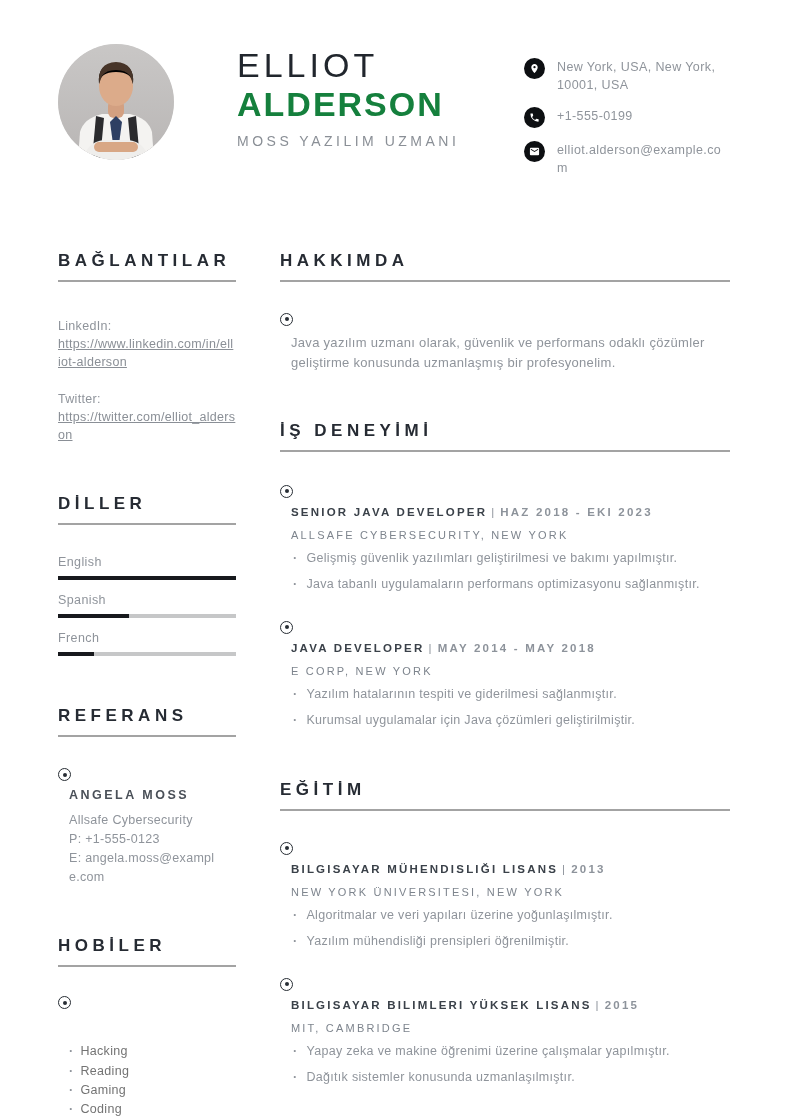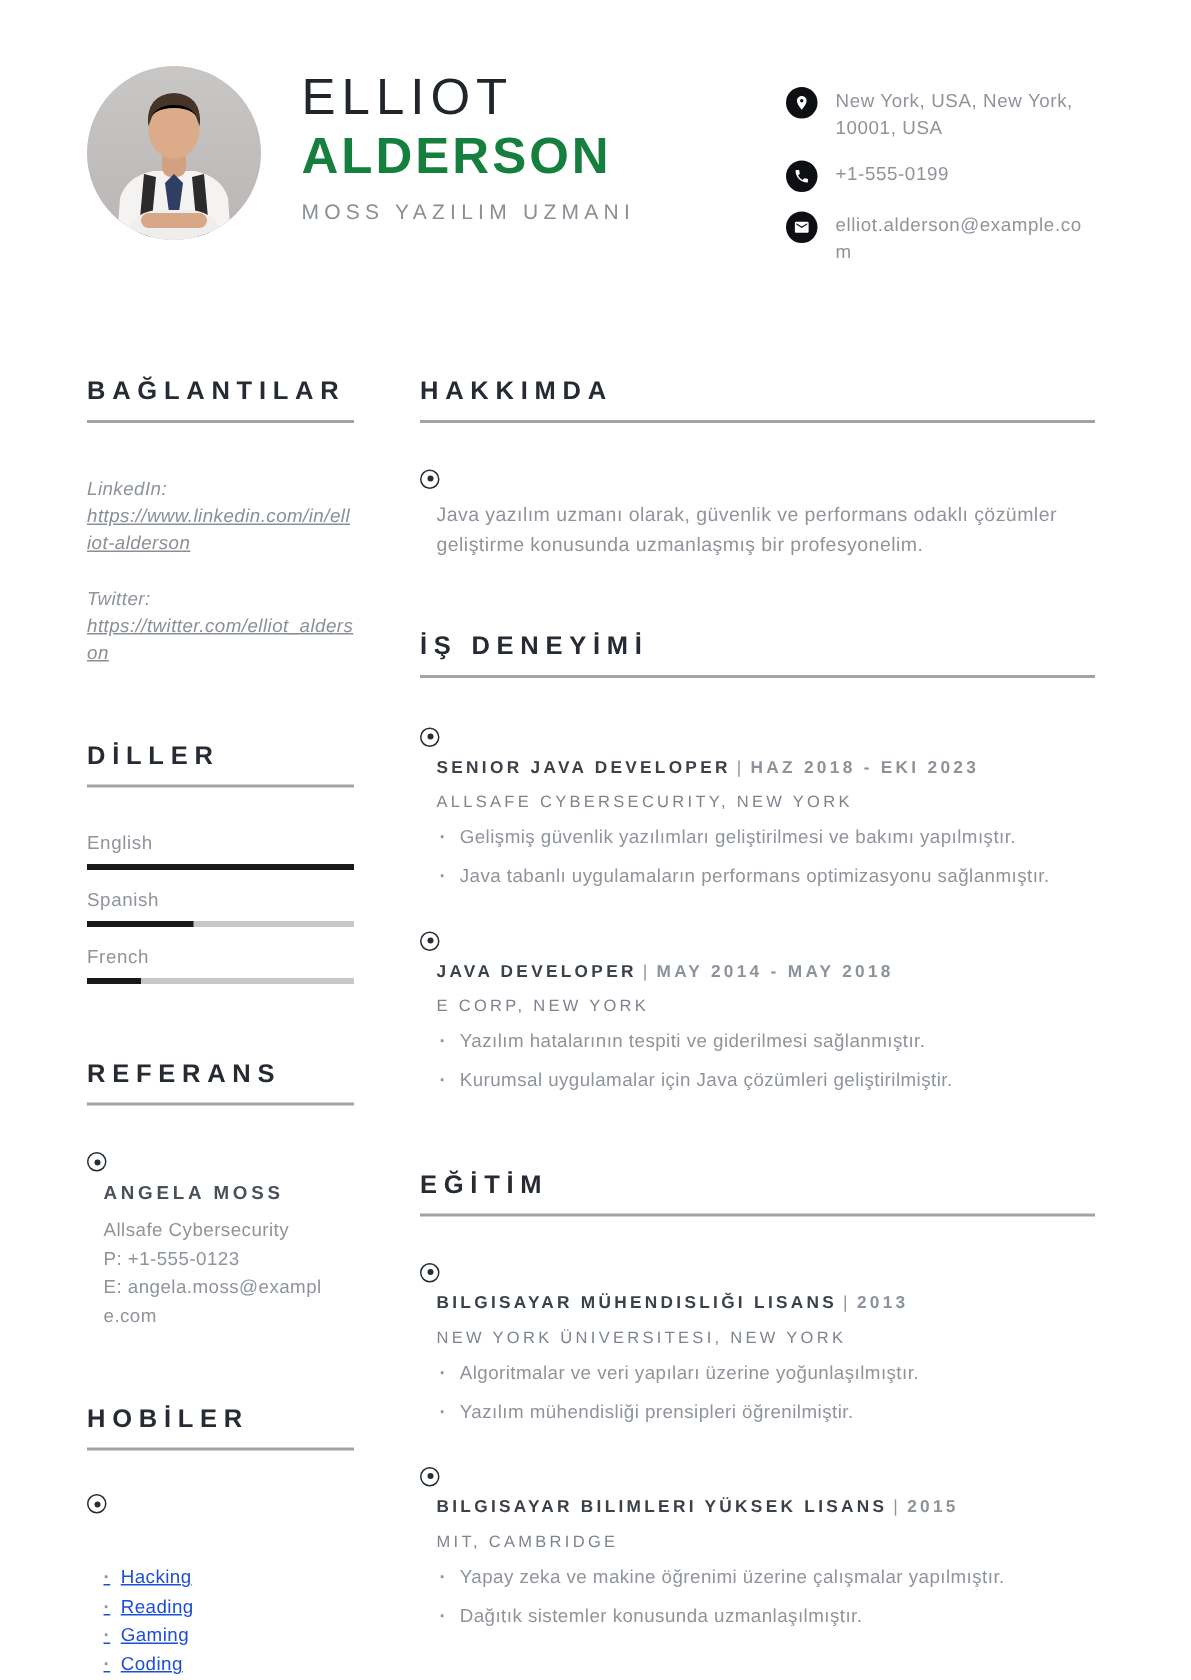--- a/index.html
+++ b/index.html
@@ -6,21 +6,21 @@
   html, body { width: 794px; height: 1120px; }
   body {
     font-family: "Liberation Sans", "DejaVu Sans", sans-serif;
     background: #ffffff;
     color: #8f949b;
     overflow: hidden;
   }
   .page { width: 794px; height: 1120px; background: #fff; padding: 44px 64px 0 58px; }
 
   
-  .header { display: flex; align-items: flex-start; }
+  .header { display: flex; align-items: flex-start; gap: 36px; }
   .avatar {
     width: 116px; height: 116px; border-radius: 50%; overflow: hidden;
     flex: 0 0 116px; background: #cfcecd;
   }
   .avatar svg { display: block; }
   .name-block { margin-left: 27px; padding-top: 2px; }
   .first-name {
     font-size: 34px; font-weight: 400; letter-spacing: 4px;
     color: #21262d; line-height: 1.12;
   }
@@ -49,21 +49,21 @@
   .col-right { width: 450px; flex: 0 0 450px; margin-left: 44px; }
 
   .section-header {
     font-size: 17px; font-weight: 700; letter-spacing: 4.5px;
     color: #262b33; padding-bottom: 9px; border-bottom: 2px solid #a3a3a3;
   }
   .sec { margin-top: 0; }
   .sec + .sec { margin-top: 50px; }
 
   
-  .links-body { margin-top: 35px; font-style: italic; }
+  .links-body { margin-top: 35px; }
   .link-item { margin-bottom: 19px; font-size: 12.5px; line-height: 1.45; }
   .link-label { color: #8f949b; letter-spacing: 0.3px; }
   .link-url {
     color: #8a8f96; text-decoration: underline; word-break: break-all;
     letter-spacing: 0.3px; display: block; cursor: pointer;
   }
 
   .langs-body { margin-top: 30px; }
   .lang-item { margin-bottom: 13px; }
   .lang-name { font-size: 12.5px; color: #8f949b; letter-spacing: 0.4px; margin-bottom: 7px; }
@@ -86,21 +86,21 @@
     transform: translate(-50%, -50%);
   }
   .tl-line { width: 1px; flex: 1 1 auto; background: #30363d; margin-top: 5px; margin-bottom: 2px; }
   .entry-body { margin-left: 11px; flex: 1; }
 
   .ref-name { font-size: 12.5px; font-weight: 700; letter-spacing: 2.5px; color: #4a5058; }
   .ref-details { margin-top: 9px; font-size: 12.5px; line-height: 1.5; color: #8f949b;
                  letter-spacing: 0.3px; word-break: break-all; width: 152px; }
 
   .hobby-list { margin-left: 11px; margin-top: 26px; }
-  .hobby-item { font-size: 12.5px; color: #1d4ed8; line-height: 1.55; letter-spacing: 0.3px; text-decoration: underline; }
+  .hobby-item { font-size: 12.5px; color: #737373; line-height: 1.55; letter-spacing: 0.3px; }
   .hobby-item::before { content: "·"; color: #8f949b; margin-right: 7px; font-weight: 700; }
 
   
   .about-body { margin-top: 30px; }
   .about-text { font-size: 13px; line-height: 1.55; color: #8f949b; letter-spacing: 0.3px; }
 
   .xp-body { margin-top: 32px; }
   .entry-title { font-size: 11.5px; letter-spacing: 2.2px; line-height: 1.3; }
   .role { font-weight: 700; color: #3a4149; }
   .pipe { color: #8d939b; margin: 0 4px; font-weight: 400; }

